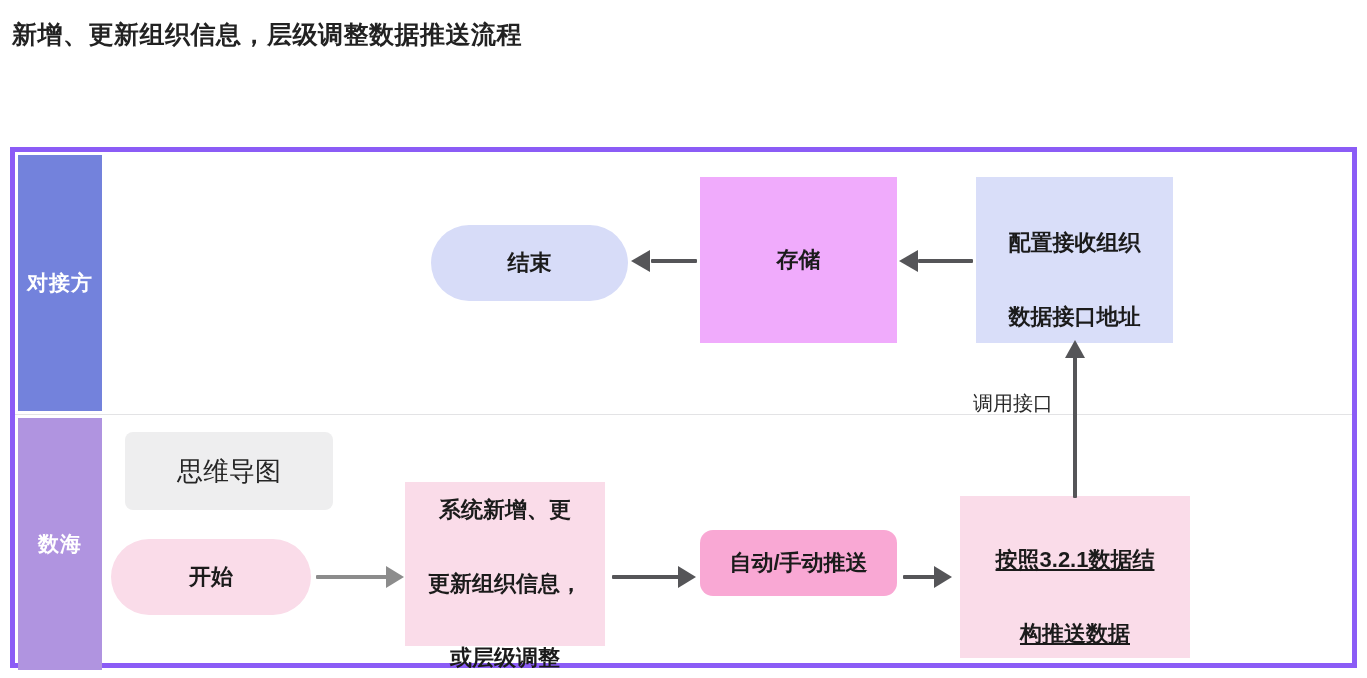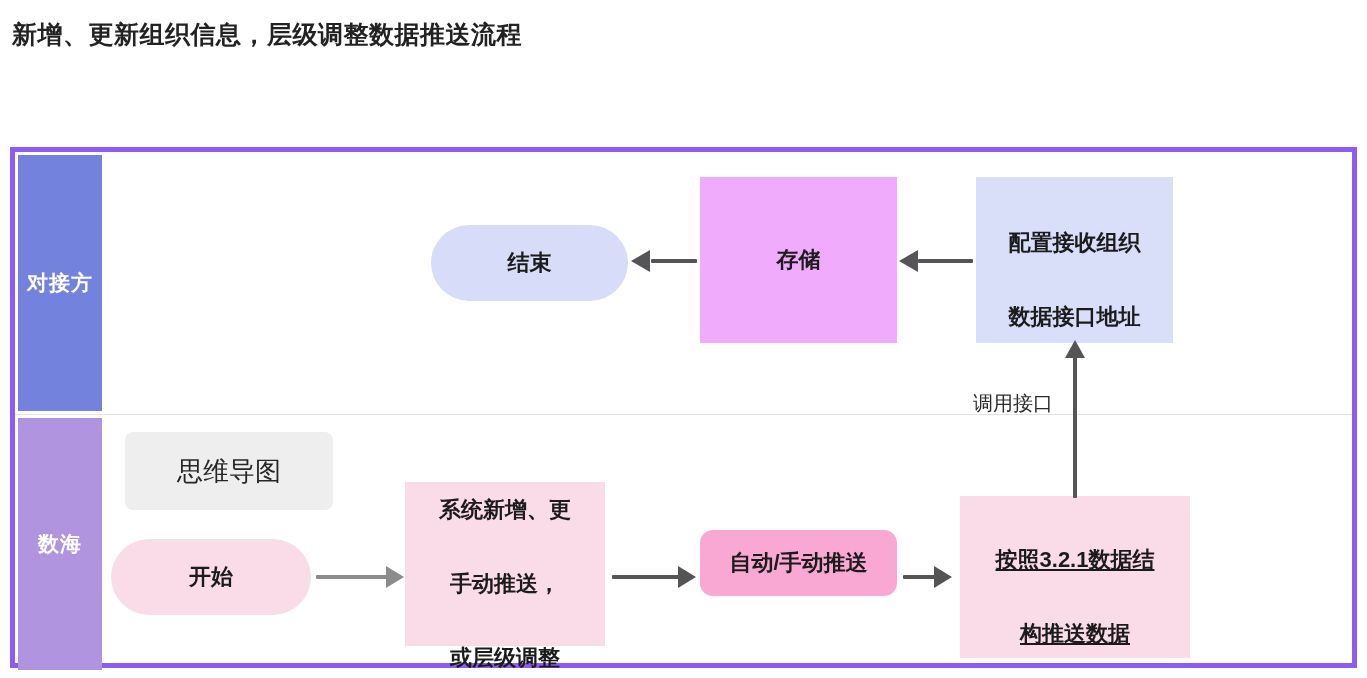--- a/index.html
+++ b/index.html
@@ -261,21 +261,21 @@
   </div>
 </div>
 
 <div class="node" id="node-mindmap">思维导图</div>
 
 <div class="node" id="node-start">开始</div>
 
 <div class="node" id="node-update-org">
   <div>
     <span class="node-line">系统新增、更</span>
-    <span class="node-line">手动推送，</span>
+    <span class="node-line">更新组织信息，</span>
     <span class="node-line">或层级调整</span>
   </div>
 </div>
 
 <div class="node" id="node-push-mode">自动/手动推送</div>
 
 <div class="node" id="node-push-structure">
   <div>
     <span class="node-line">按照3.2.1数据结</span>
     <span class="node-line">构推送数据</span>

